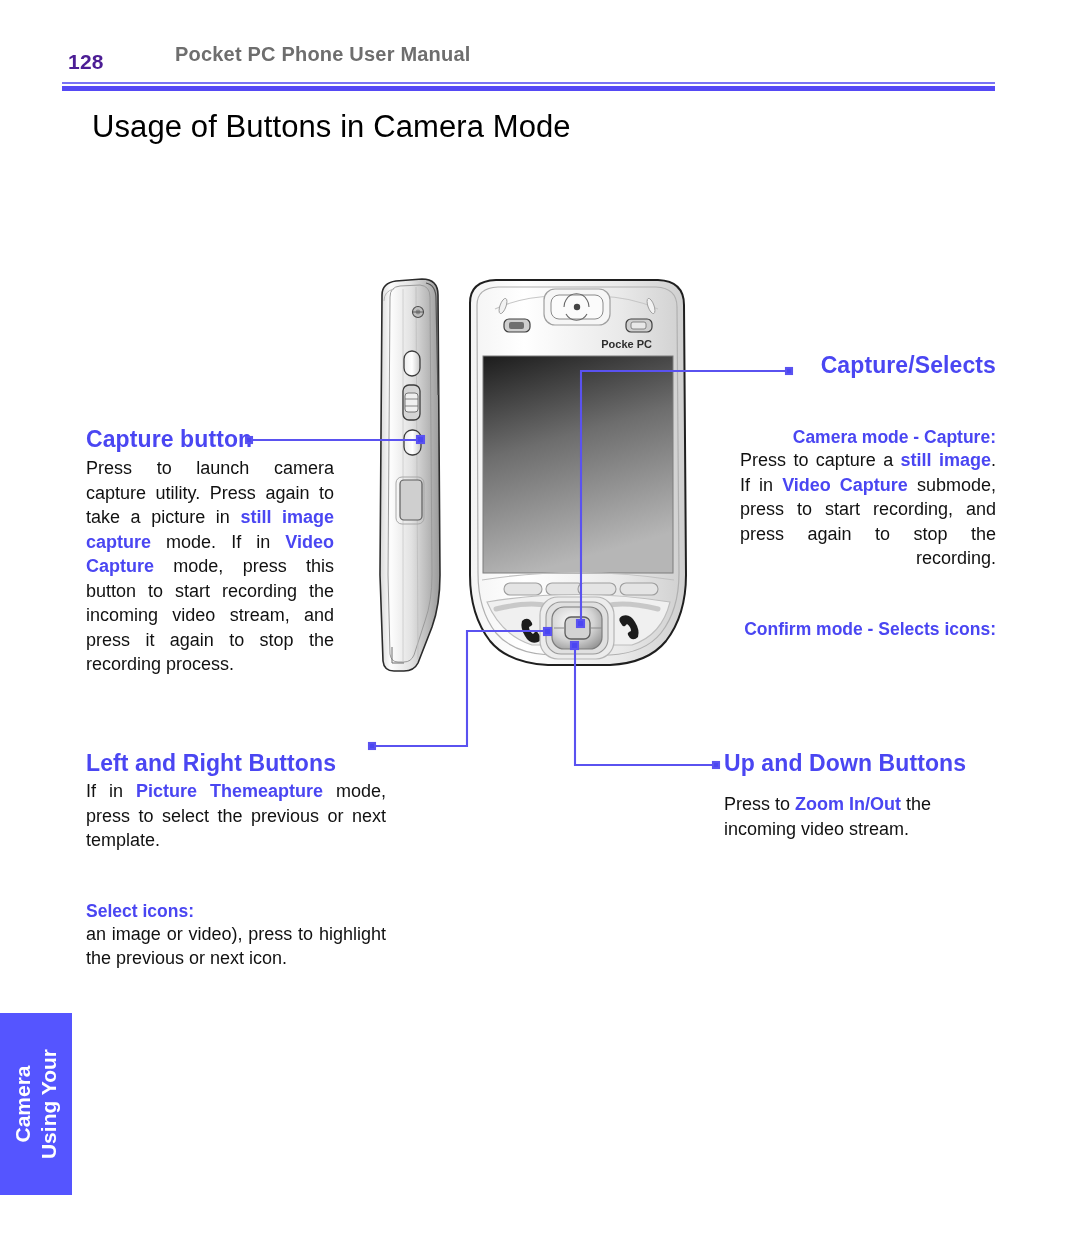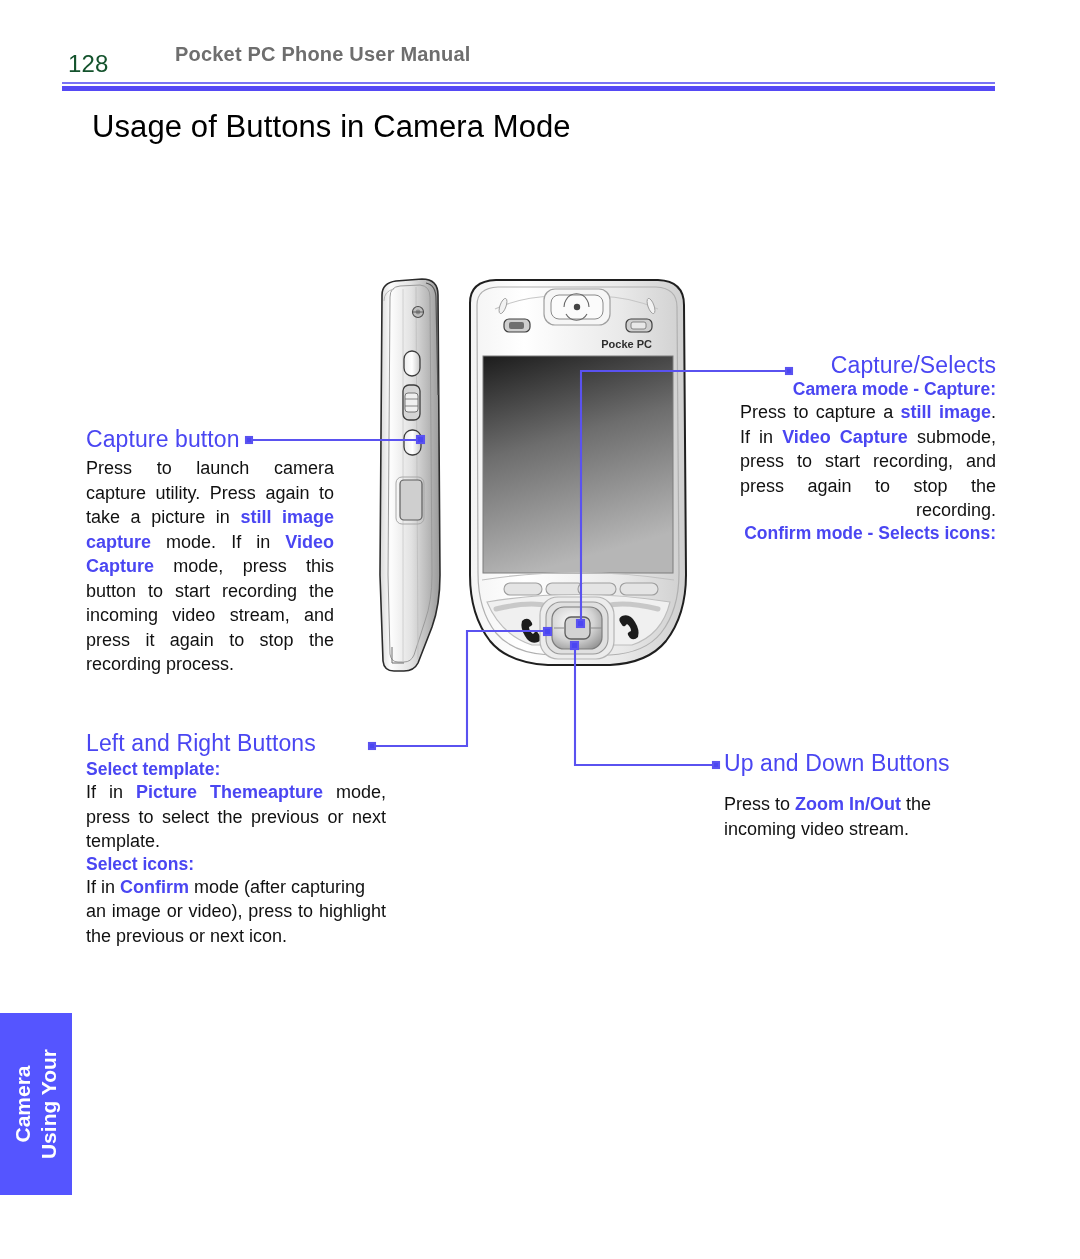--- a/index.html
+++ b/index.html
@@ -17,23 +17,23 @@
     height: 1259px;
     background: #ffffff;
     overflow: hidden;
   }
 
   
   .page-number {
     position: absolute;
     left: 68px;
     top: 50px;
-    font-size: 24px;
-    font-weight: normal;
-    color: #14532d;
+    font-size: 21px;
+    font-weight: bold;
+    color: #4c1d95;
     letter-spacing: .2px;
   }
   .running-head {
     position: absolute;
     left: 175px;
     top: 43px;
     font-size: 20px;
     font-weight: bold;
     color: #6e6e6e;
     letter-spacing: .2px;
@@ -74,29 +74,30 @@
     font-size: 18.5px;
     line-height: 26px;
     color: #111;
   }
   .intro .hl { color: #4a46f2; font-weight: bold; }
 
   
   .hl { color: #4a46f2; font-weight: bold; }
   .callout-title {
     font-size: 23px;
-    font-weight: normal;
+    font-weight: bold;
     color: #4a46f2;
     letter-spacing: .1px;
     white-space: nowrap;
   }
   .sub-title {
     font-size: 17.5px;
     font-weight: bold;
     color: #4a46f2;
+    margin-top: 48px;
   }
   .body-text {
     font-size: 18px;
     line-height: 24.5px;
     color: #111;
   }
 
   
   #capture-button-block {
     position: absolute;
@@ -106,21 +107,21 @@
   }
   #capture-button-block .callout-title { margin-bottom: 3px; }
   #capture-button-block .body-text { text-align: justify; }
 
   #left-right-block {
     position: absolute;
     left: 86px;
     top: 730px;
     width: 300px;
   }
-  #left-right-block .callout-title { margin-bottom: 2px; }
+  #left-right-block .callout-title { margin-bottom: 2px; margin-top: 20px; }
   #left-right-block .body-text { text-align: justify; }
   #left-right-block .just-left { text-align: left; }
 
   
   #capture-selects-block {
     position: absolute;
     left: 740px;
     top: 352px;
     width: 256px;
     text-align: right;
@@ -200,24 +201,22 @@
   <h1 class="doc-title">Usage of Buttons in Camera Mode</h1>
 
 
   <div id="capture-button-block">
     <div class="callout-title">Capture button</div>
     <div class="body-text"><span>Press to launch camera capture utility.  Press again to take a picture in </span><span class="hl">still image  capture</span><span> mode. If in </span><span class="hl">Video Capture</span><span> mode, press this button to start recording the incoming video stream, and press it again to stop the recording process.</span></div>
   </div>
 
   <div id="left-right-block">
     <div class="callout-title">Left and Right Buttons</div>
-    <div class="sub-title">Select template:</div>
     <div class="body-text"><span>If in </span><span class="hl">Picture Themeapture</span><span> mode, press to select the previous or next template.</span></div>
     <div class="sub-title">Select icons:</div>
-    <div class="body-text just-left"><span>If in </span><span class="hl">Confirm</span><span> mode (after capturing</span></div>
     <div class="body-text">an image or video), press to highlight the previous or next icon.</div>
   </div>
 
   <div id="capture-selects-block">
     <div class="callout-title">Capture/Selects</div>
     <div class="sub-title">Camera mode - Capture:</div>
     <div class="body-text"><span>Press to capture a </span><span class="hl">still image</span><span>.  If in </span><span class="hl">Video Capture</span><span> submode, press to start recording, and press again to stop the recording.</span></div>
     <div class="sub-title">Confirm mode - Selects icons:</div>
   </div>
 

